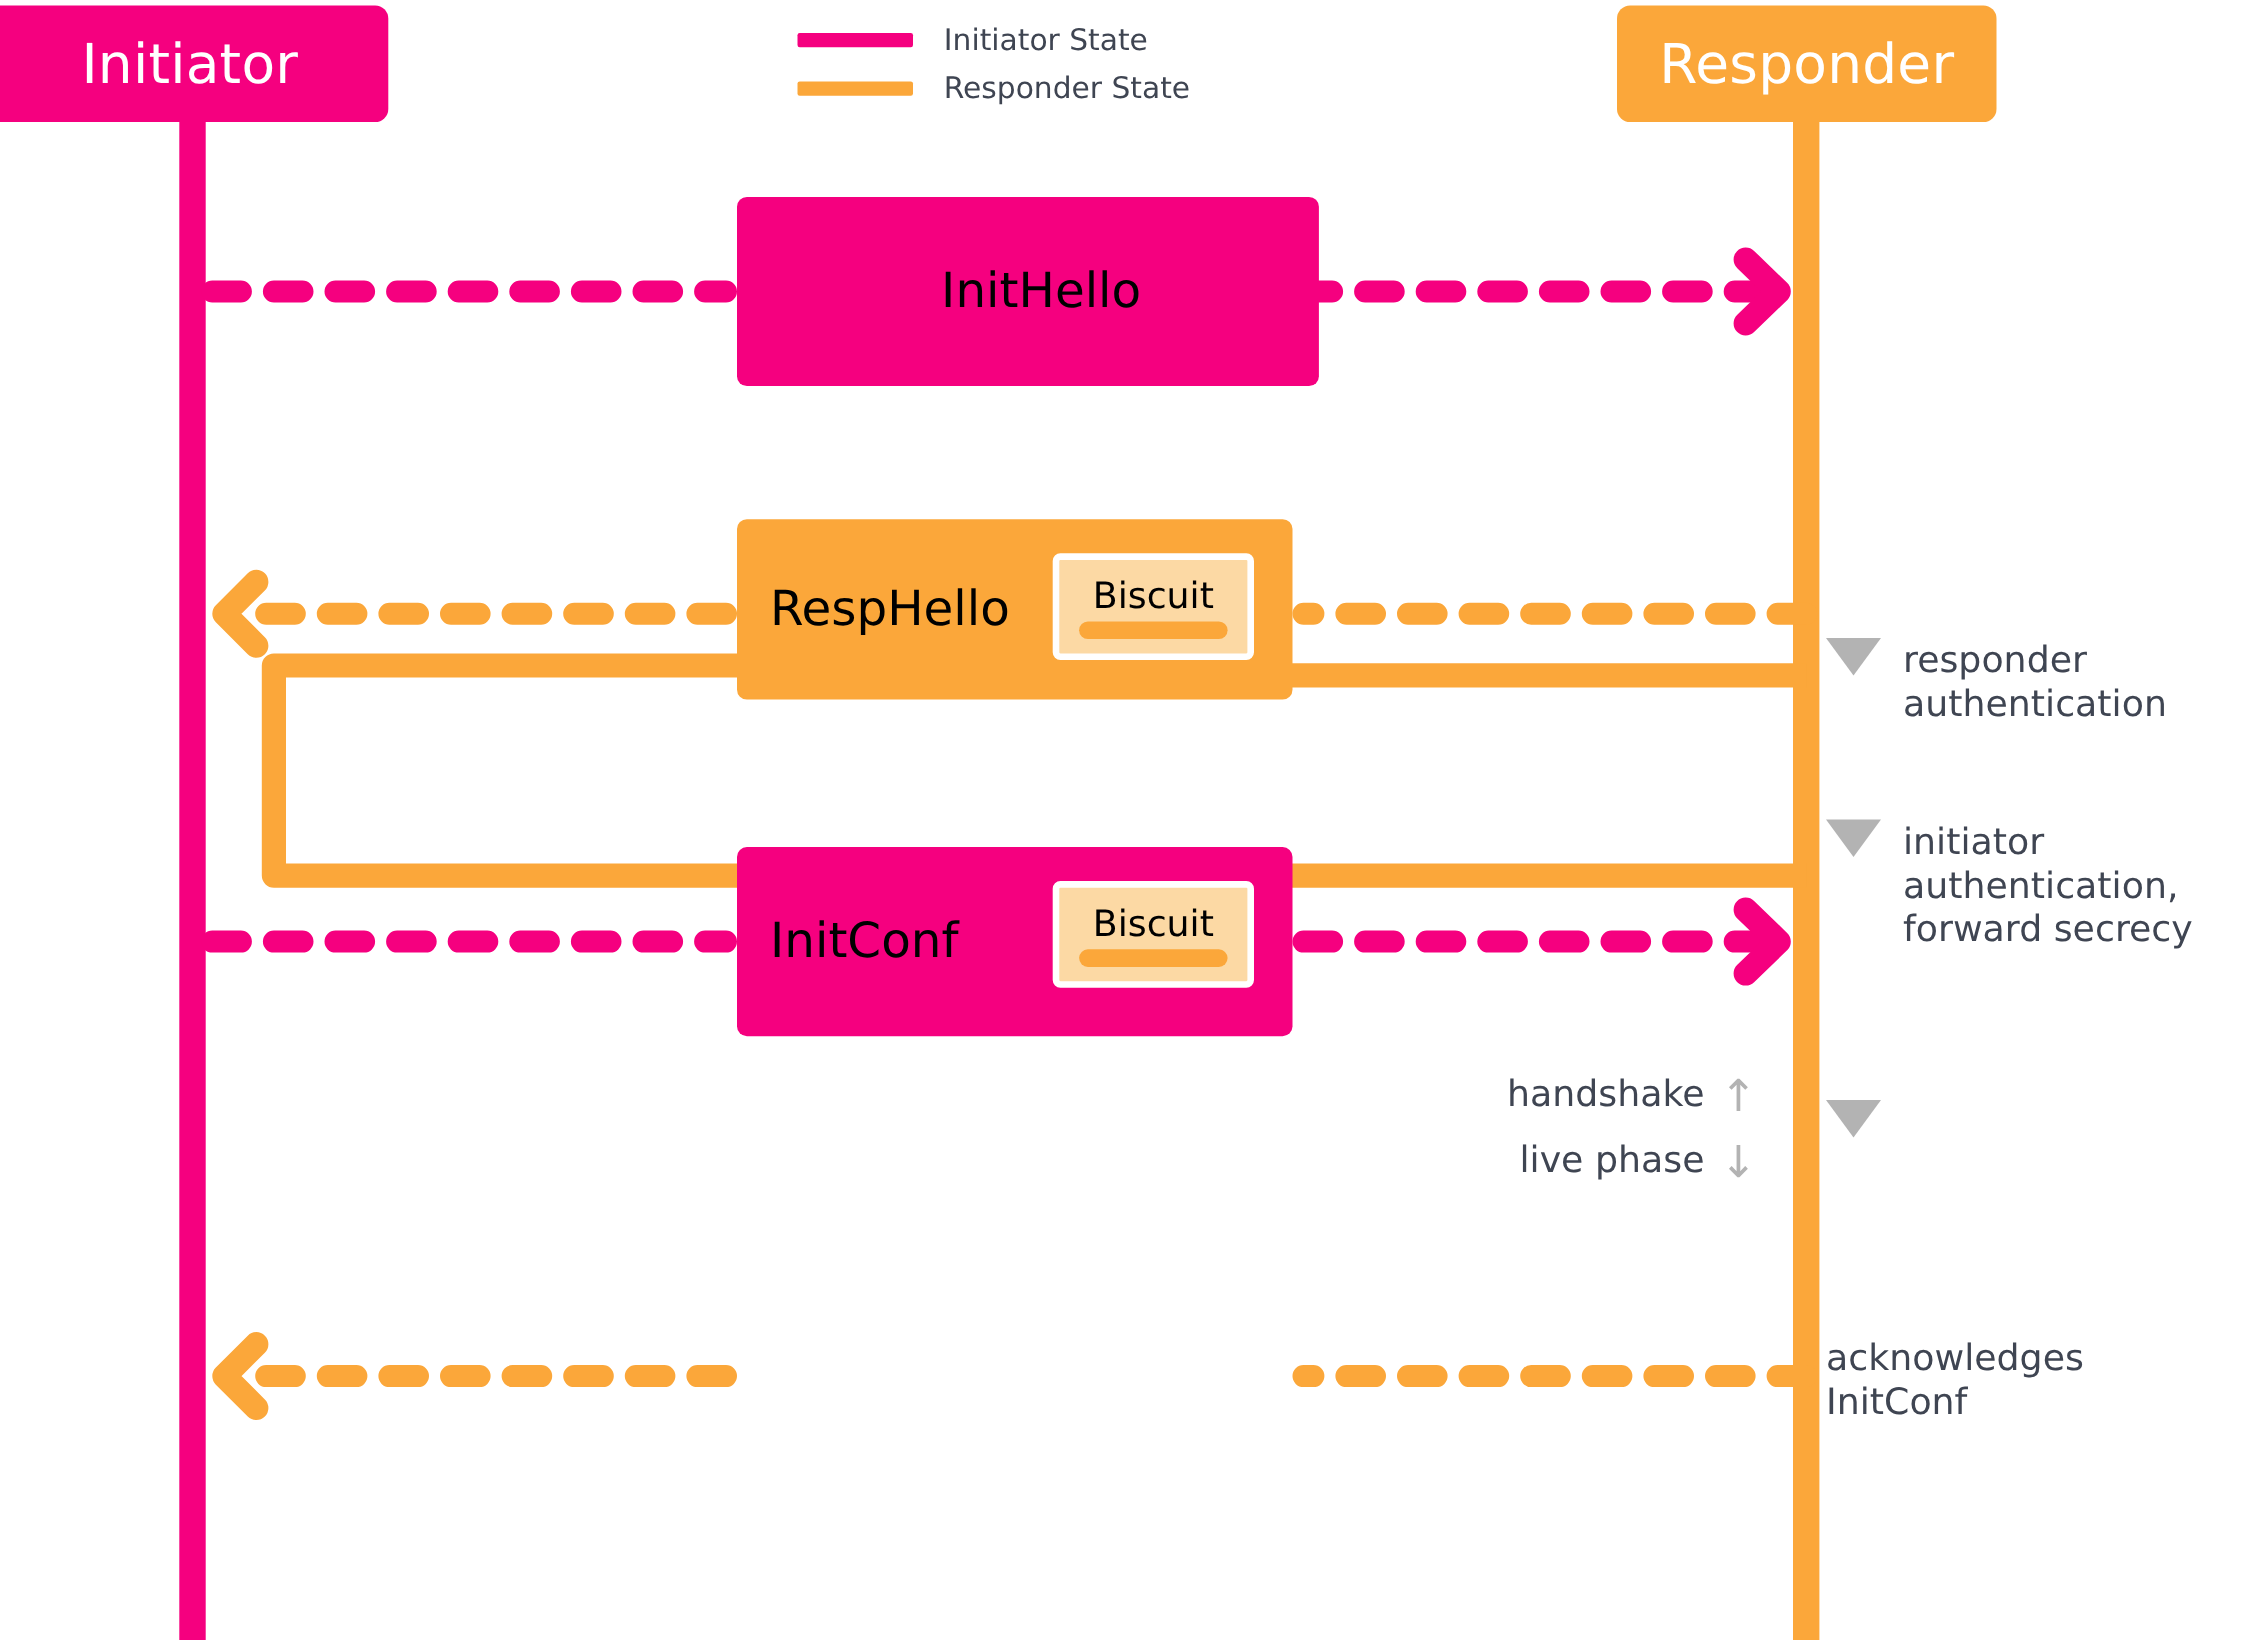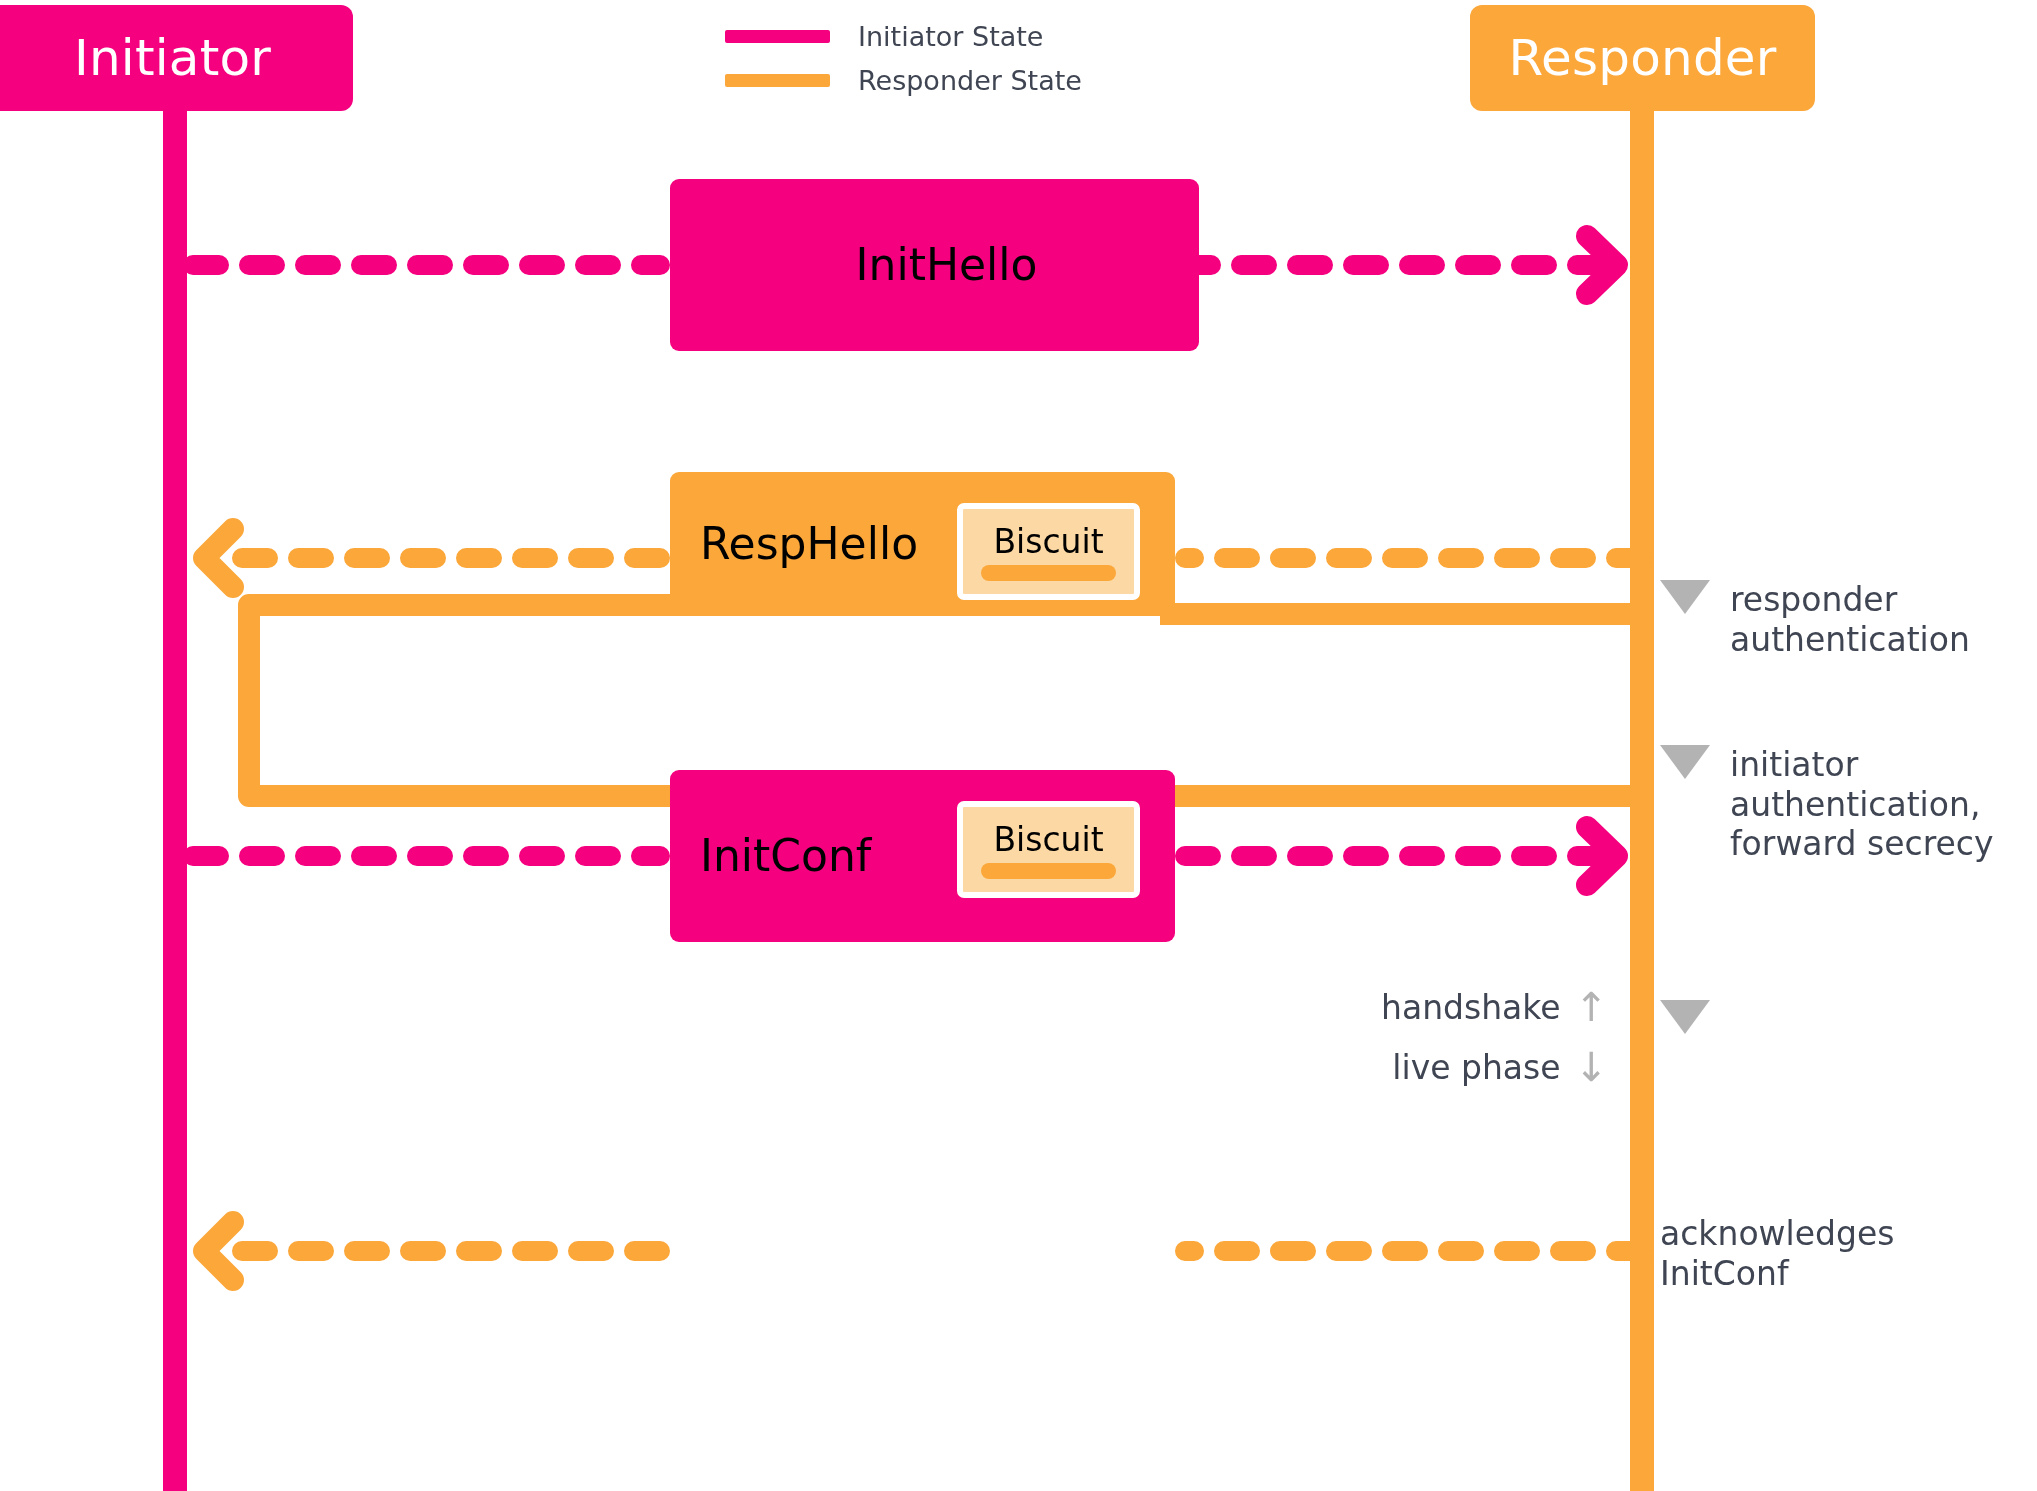--- a/index.html
+++ b/index.html
@@ -61,21 +61,21 @@
     line-height:1;
     padding-left:24px;
   }
   .msg-box .msg-label{
     white-space:nowrap;
   }
   .msg-pink{ background:#f5007f; }
   .msg-orange{ background:#fba73a; }
 
   #msg-inithello{ left:670px; top:179px; width:505px; height:172px; }
-  #msg-resphello{ left:670px; top:472px; width:505px; height:144px; }
+  #msg-resphello{ left:670px; top:472px; width:505px; height:164px; }
   #msg-initconf { left:670px; top:770px; width:505px; height:172px; }
   #msg-emptydata{ left:670px; top:1163px; width:505px; height:172px; }
 
   
   .msg-with-biscuit{
     justify-content:flex-start;
     padding-left:30px;
     box-sizing:border-box;
   }
   .msg-with-biscuit .msg-label{ flex:0 0 auto; }
@@ -168,24 +168,22 @@
   
   #phase-labels{
     position:absolute;
     left:1370px; top:977px;
     z-index:8;
     display:flex;
     flex-direction:column;
   }
   .phase-row{
     display:flex;
-    align-items:center;
     justify-content:flex-end;
     height:60px;
-    margin-left:11px;
   }
   .phase-text{
     font-size:33px;
     color:#3f4552;
     line-height:1;
     white-space:nowrap;
   }
   .phase-arrow{
     font-size:40px;
     color:#b3b3b3;

